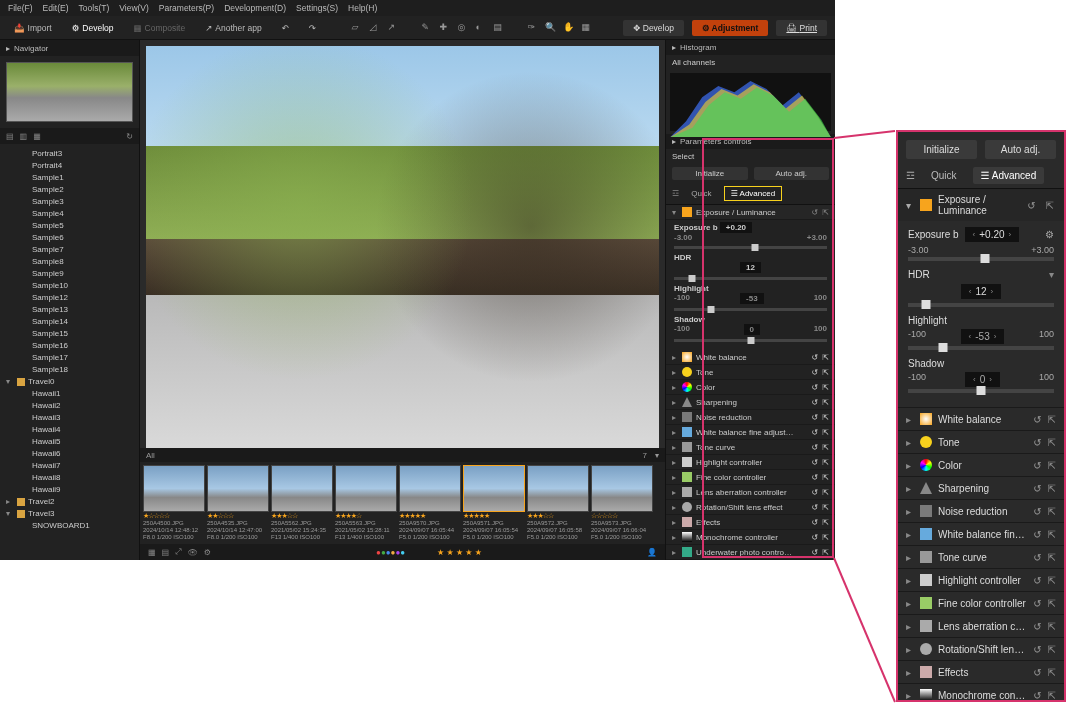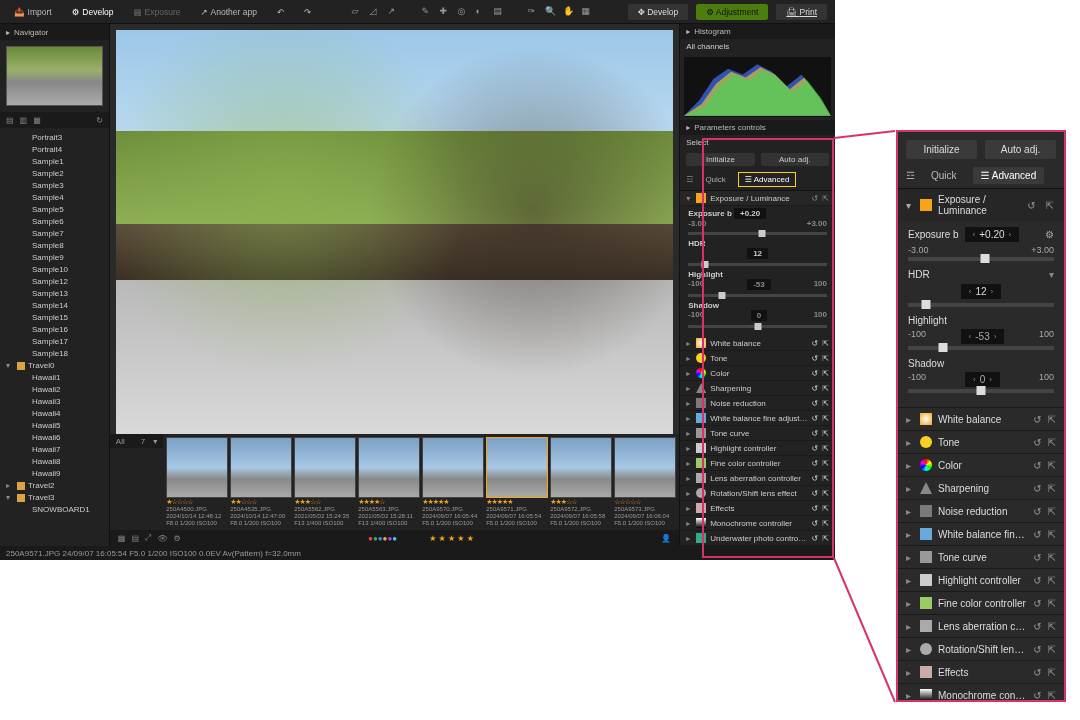--- a/index.html
+++ b/index.html
@@ -28,21 +28,21 @@
   .modebar {
     height: 24px; background: #222; display: flex; align-items: center;
     padding: 0 8px; gap: 8px; border-bottom: 1px solid #111;
   }
   .modebar .btn { display: flex; align-items: center; gap: 3px; padding: 2px 6px; color: #bbb; font-size: 8.5px; }
   .modebar .btn.active { color: #fff; }
   .modebar .sep-flex { flex: 1; display:flex; gap:6px; align-items:center; justify-content:center;}
   .modebar .ticon { width: 12px; height: 12px; color:#999; }
   .modebar .rbtn { padding: 3px 10px; font-size: 8.5px; border-radius: 2px; }
   .modebar .select { background: #333; color: #ddd; }
-  .modebar .adjust { background: #4d7c0f; color: #111; font-weight: 400; }
+  .modebar .adjust { background: #c2410c; color: #111; font-weight: 700; }
   .modebar .print  { background: #333; color: #ddd; text-decoration: underline; }
 
   .workspace { flex: 1; display: flex; overflow: hidden; }
 
   
   .leftcol { width: 140px; background: #222; display: flex; flex-direction: column; border-right: 1px solid #111; }
   .panel-head { height: 16px; background: #1a1a1a; display: flex; align-items: center; padding: 0 6px; font-size: 8px; color: #bbb; gap:4px;}
   .nav-thumb { margin: 6px; border: 1px solid #555; height: 60px; background: linear-gradient(#6a8a3a,#9ab06a 40%,#888 60%,#aaa); }
   .nav-tools { height: 16px; background:#1a1a1a; display:flex; gap:6px; padding:0 6px; align-items:center; }
   .nav-tools span{ color:#888; font-size:8px;}
@@ -62,21 +62,21 @@
         #9cc7e8 0%, #b9d9f0 25%,          
         #6e8d3b 25%, #8fae55 48%,          
         #5a4a3a 48%, #3a2f24 62%,          
         #b9b9b9 62%, #d9d9d9 100%);        
     position:relative;
   }
   .canvas::after{content:"";position:absolute;inset:0;background:
      radial-gradient(circle at 30% 40%, rgba(140,180,80,0.5), transparent 40%),
      radial-gradient(circle at 75% 45%, rgba(50,40,30,0.5), transparent 35%);}
 
-  .thumbbar { height: 96px; background: #222; display:flex; flex-direction:row;}
+  .thumbbar { height: 96px; background: #222; display:flex; flex-direction:column;}
   .thumbbar .hdr{height:14px; background:#1a1a1a; display:flex; align-items:center; padding:0 6px; font-size:8px; color:#999; gap:8px;}
   .thumbbar .hdr .spacer{flex:1;}
   .thumbs { flex:1; display:flex; gap:2px; padding:3px; overflow:hidden;}
   .thumb { width: 62px; display:flex; flex-direction:column; }
   .thumb .img { flex:1; background:linear-gradient(#7aa0c4,#a8c8e4 50%,#888 70%,#aaa); border:1px solid #444;}
   .thumb.sel .img{ border:1px solid #f7a41d;}
   .thumb .stars { font-size:7px; color:#f7a41d; letter-spacing:-1px; height:8px; overflow:hidden;}
   .thumb .meta { font-size:6px; color:#999; line-height:7px;}
   .bottomstrip{height:16px;background:#1a1a1a;display:flex;align-items:center;gap:6px;padding:0 8px;font-size:8px;color:#888;}
   .bottomstrip .dots span{font-size:8px;}
@@ -158,25 +158,35 @@
   .ic-mono{background:linear-gradient(#fff,#000);}
   .ic-uw{background:#3a8;}
   .ic-exp{background:#f7a41d;}
 </style>
 </head>
 <body>
 
 <div class="app">
 
 
+  <div class="menubar">
+    <span>File(F)</span>
+    <span>Edit(E)</span>
+    <span>Tools(T)</span>
+    <span>View(V)</span>
+    <span>Parameters(P)</span>
+    <span>Development(D)</span>
+    <span>Settings(S)</span>
+    <span>Help(H)</span>
+  </div>
 
   <div class="modebar">
     <span class="btn">📥 <span>Import</span></span>
     <span class="btn active">⚙ <span>Develop</span></span>
-    <span class="btn" style="color:#666">▦ <span>Exposure</span></span>
+    <span class="btn" style="color:#666">▦ <span>Composite</span></span>
     <span class="btn">↗ <span>Another app</span></span>
     <span class="btn">↶</span>
     <span class="btn">↷</span>
     <div class="sep-flex">
       <span class="ticon">▱</span>
       <span class="ticon">◿</span>
       <span class="ticon">↗</span>
       <span style="width:10px"></span>
       <span class="ticon">✎</span>
       <span class="ticon">✚</span>
@@ -485,21 +495,20 @@
             <span class="arr">▸</span>
             <span class="ic ic-uw"></span>
             <span class="lbl">Underwater photo contro…</span>
             <span class="a">↺</span>
             <span class="a">⇱</span>
           </div>
         </div>
     </div>
   </div>
 
-  <div class="statusbar">250A9571.JPG 24/09/07 16:05:54 F5.0 1/200 ISO100  0.0EV Av(Pattern) f=32.0mm</div>
 </div>
 
 <div class="src-frame" style="left:702px; top:138px; width:132px; height:420px;"></div>
 
 <svg style="position:absolute;left:0;top:0;width:1080px;height:720px;pointer-events:none">
   <line class="lead-line" x1="834" y1="138" x2="895" y2="131"></line>
   <line class="lead-line" x1="834" y1="558" x2="895" y2="702"></line>
 </svg>
 
 <div class="zoom-frame">

